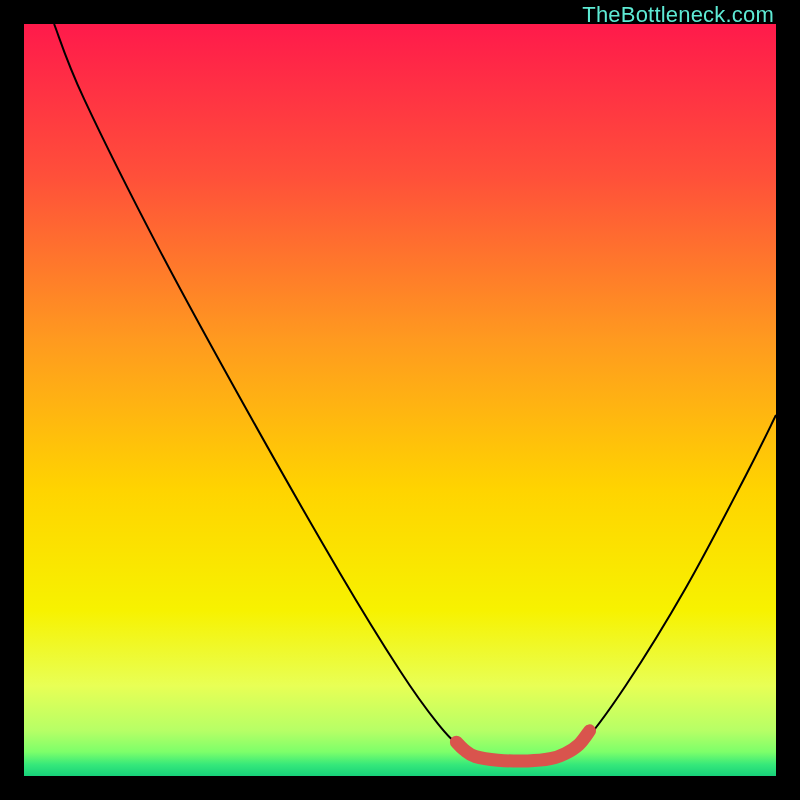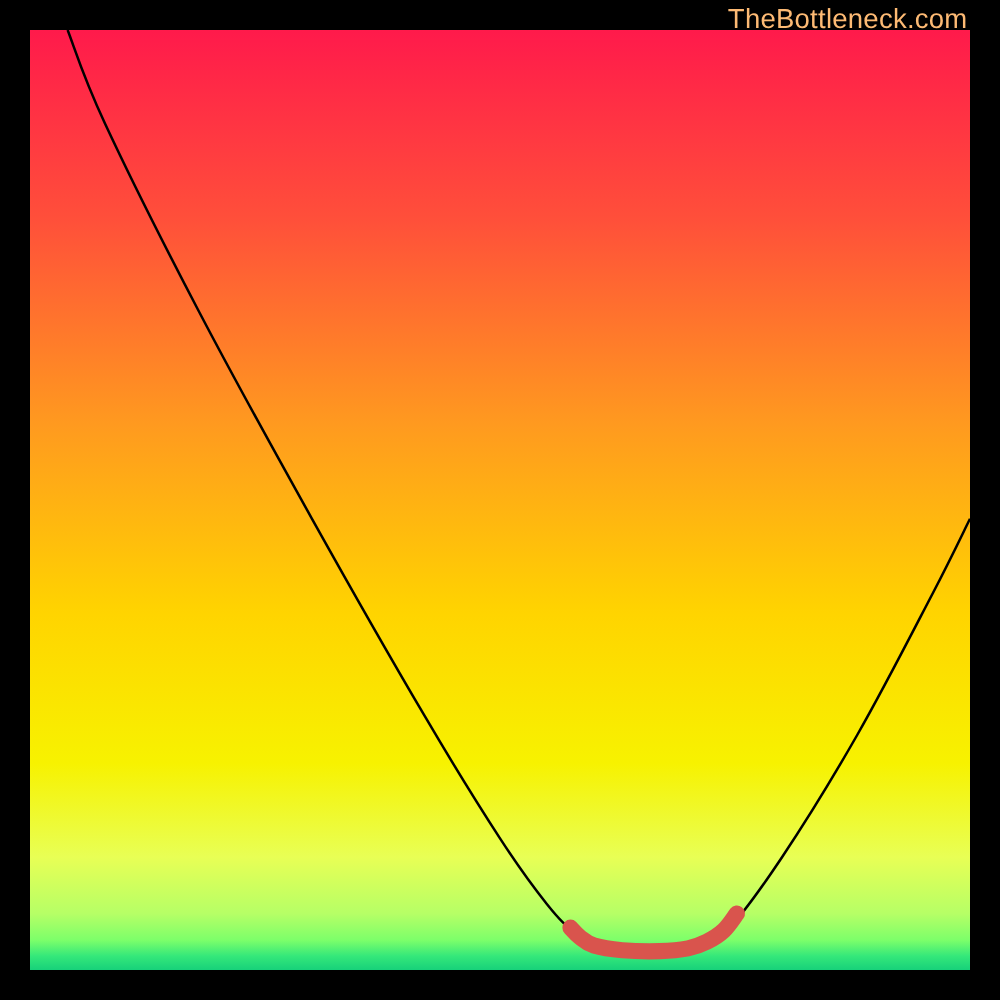--- a/index.html
+++ b/index.html
@@ -15,21 +15,21 @@
     left: 24px;
     top: 24px;
     width: 752px;
     height: 752px;
     background: #000;
   }
   .watermark {
     position: absolute;
     top: 2px;
     right: 26px;
-    color: #fdba74;
+    color: #5eead4;
     font-size: 22px;
     font-weight: 500;
     letter-spacing: 0.2px;
     margin-left: 28px;
   }
   svg { display: block; }
 </style>
 </head>
 <body>
 

